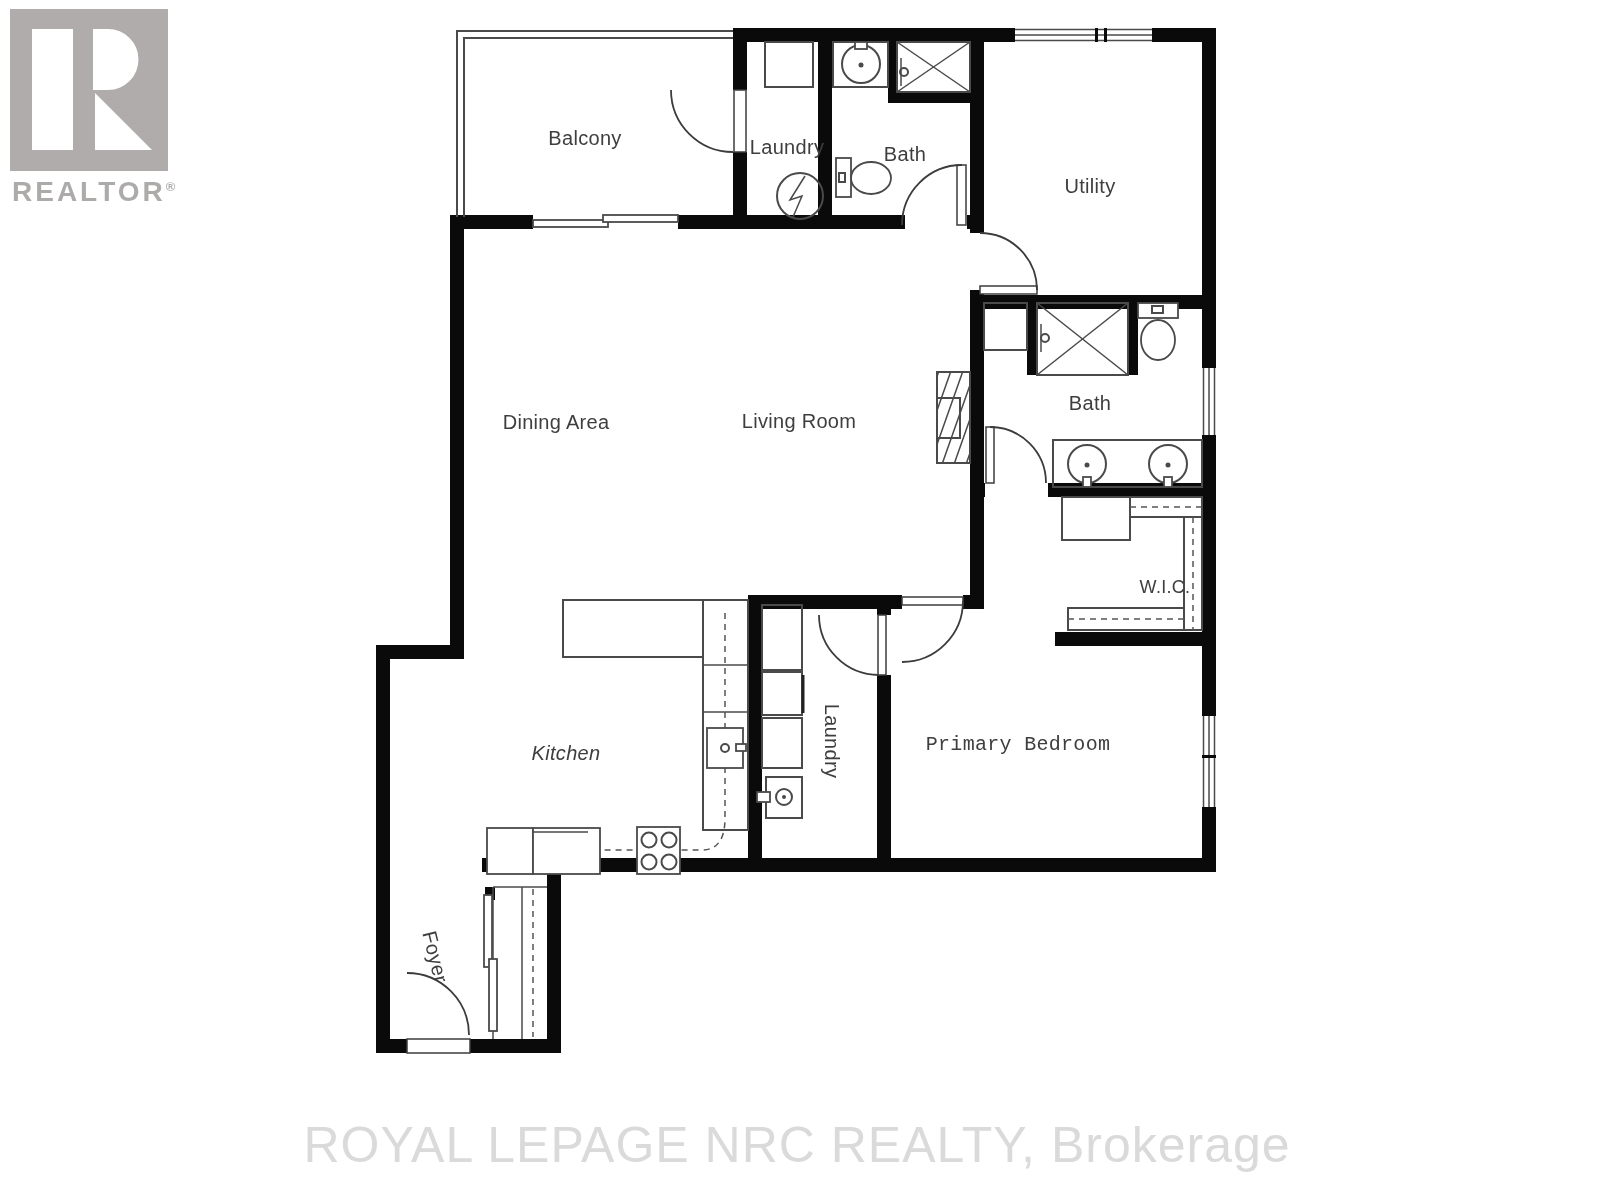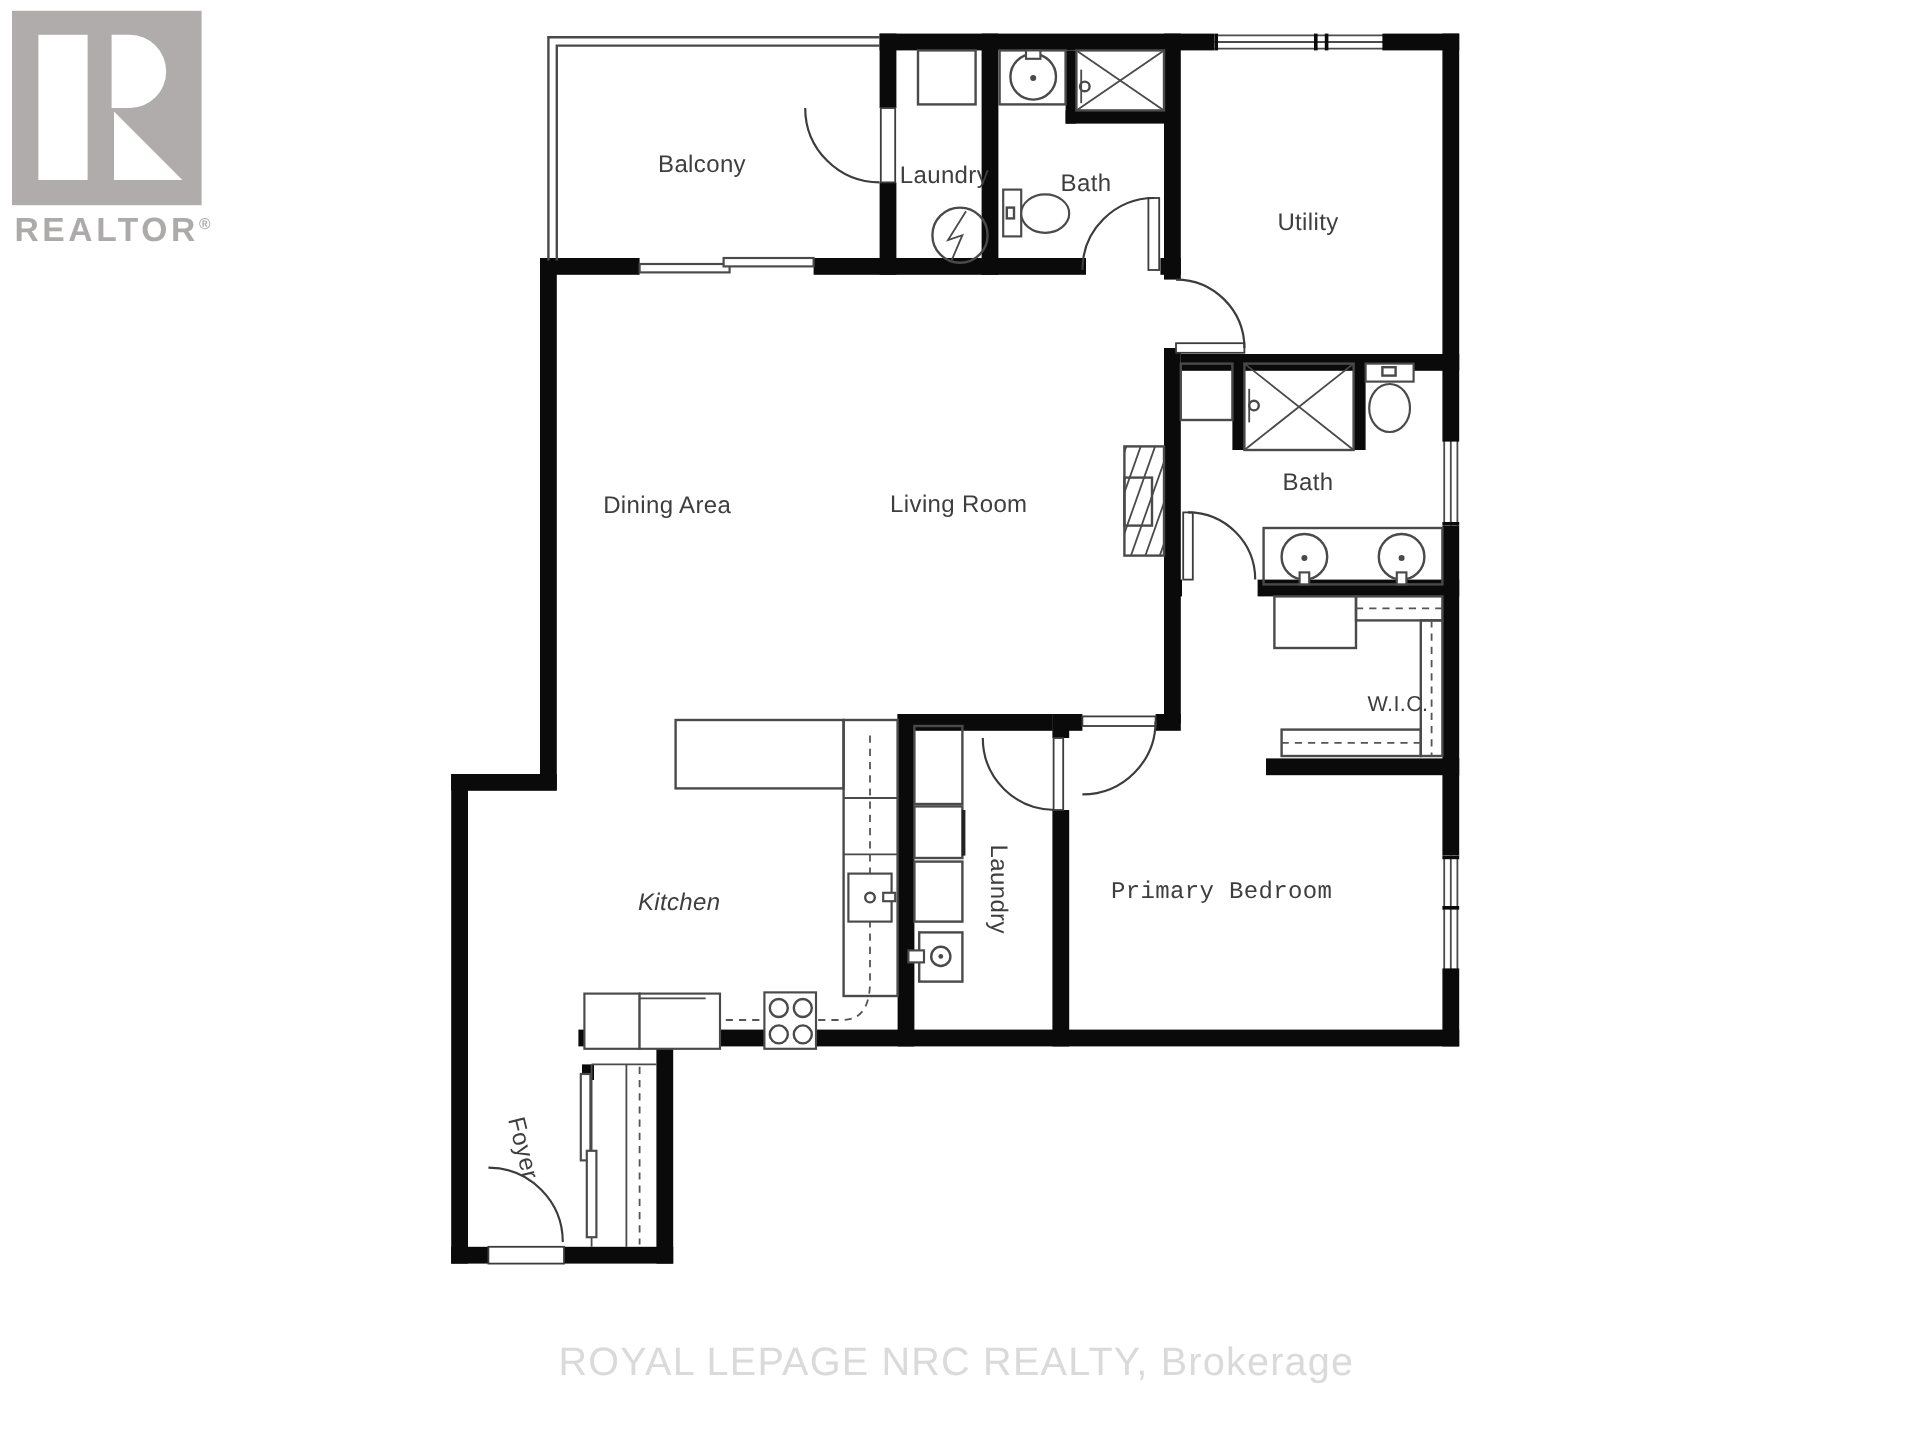--- a/index.html
+++ b/index.html
@@ -21,21 +21,21 @@
   .room-label{position:absolute;transform:translate(-50%,-50%);color:var(--label);
       font-size:20px;white-space:nowrap;letter-spacing:.3px;}
   .room-label.small{font-size:18px;margin-left:28px;}
   .room-label.rot90{transform:translate(-50%,-50%) rotate(90deg);}
   .room-label.rot76{transform:translate(-50%,-50%) rotate(76deg);}
   #logo-box{position:absolute;left:10px;top:9px;width:158px;height:162px;background:var(--logo-gray);}
   #logo-text{position:absolute;left:12px;top:176px;width:200px;color:var(--logo-text);
       font-size:28px;letter-spacing:3px;font-weight:700;}
   #logo-text sup{font-size:13px;letter-spacing:0;}
   #watermark{position:absolute;left:797px;top:1116px;transform:translateX(-50%);
-      font-size:33px;font-weight:500;color:var(--wm);letter-spacing:1px;white-space:nowrap;
+      font-size:50px;font-weight:500;color:var(--wm);letter-spacing:1px;white-space:nowrap;
       text-shadow:0 0 5px rgba(255,255,255,.95), 0 0 2px rgba(255,255,255,.9);}
   #disclaimer{position:absolute;left:779px;top:1150px;transform:translateX(-50%);
       font-size:17px;font-weight:600;color:var(--disc);white-space:nowrap;}
 </style>
 </head>
 <body>
 
 <div id="stage">
 
   <div id="logo-box">

